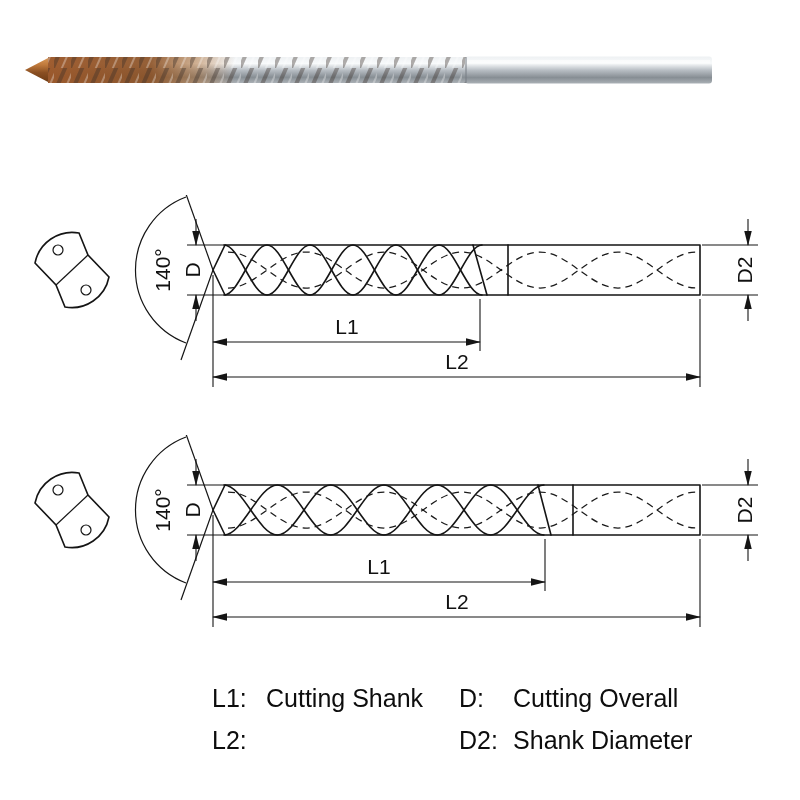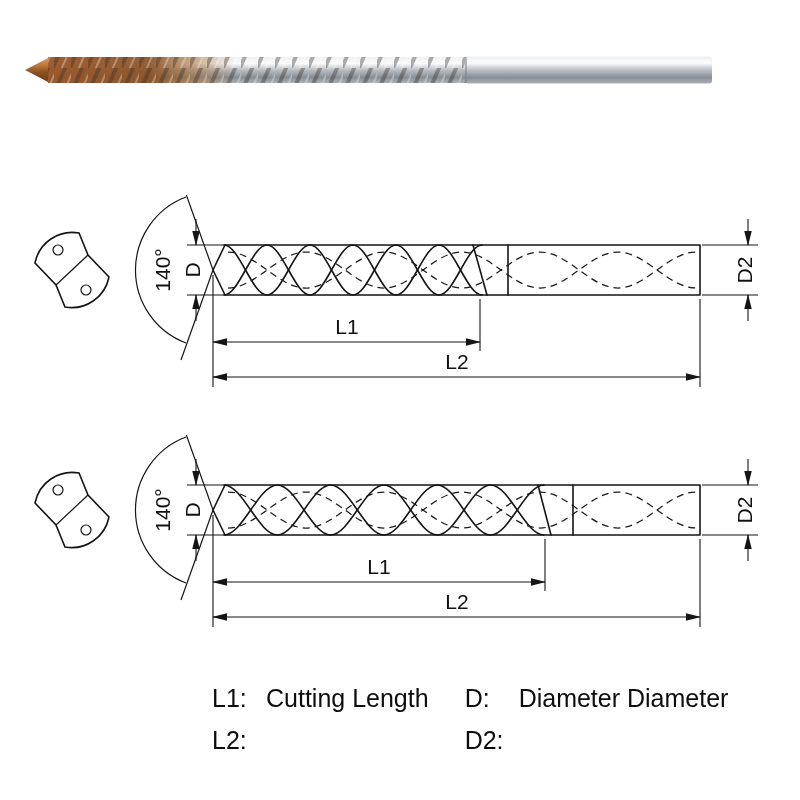--- a/index.html
+++ b/index.html
@@ -190,25 +190,26 @@
   <g>
     <line class="dim" x1="700" y1="104" x2="700" y2="192"></line>
     <line class="dim" x1="213" y1="182" x2="700" y2="182" marker-start="url(#arrB)" marker-end="url(#arrB)"></line>
     <text class="dtext" x="457" y="174" text-anchor="middle">L2</text>
   </g>
 </svg>
 
 <div class="legend">
   <div class="lrow">
     <span class="lkey">L1:</span>
-    <span class="lval">Cutting Length</span>
+    <span class="lval">Cutting Shank</span>
   </div>
   <div class="lrow">
     <span class="lkey">D:</span>
-    <span class="lval">Diameter Diameter</span>
+    <span class="lval">Cutting Overall</span>
   </div>
   <div class="lrow">
     <span class="lkey">L2:</span>
   </div>
   <div class="lrow">
     <span class="lkey">D2:</span>
+    <span class="lval">Shank Diameter</span>
   </div>
 </div>
 
 </body></html>

